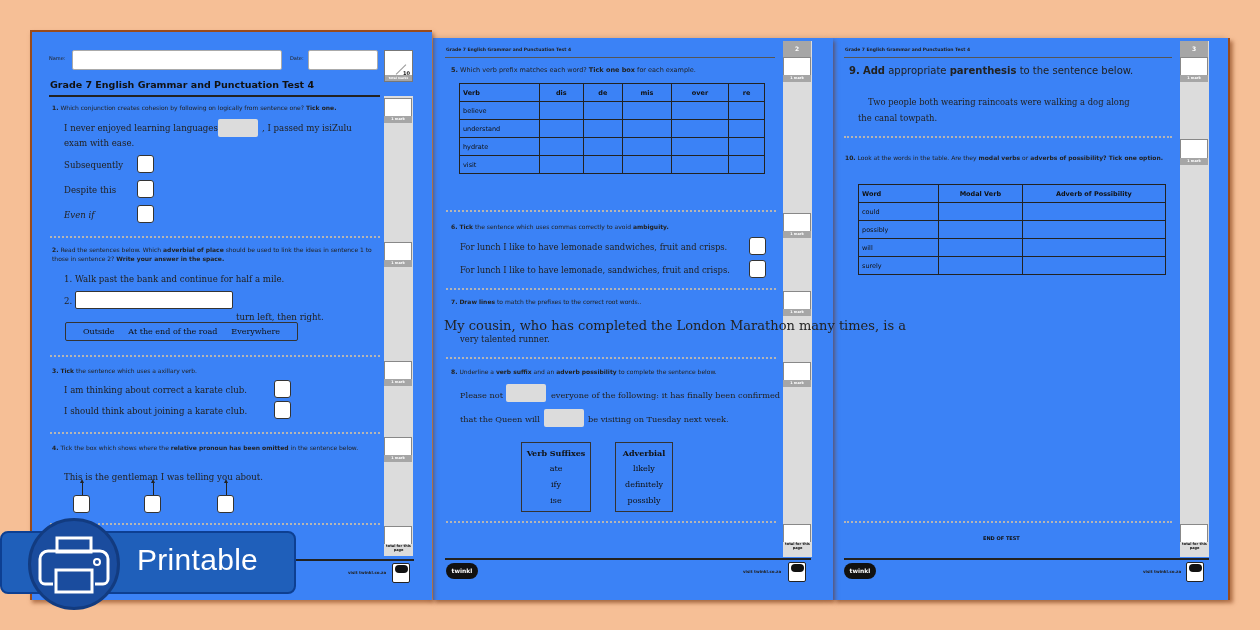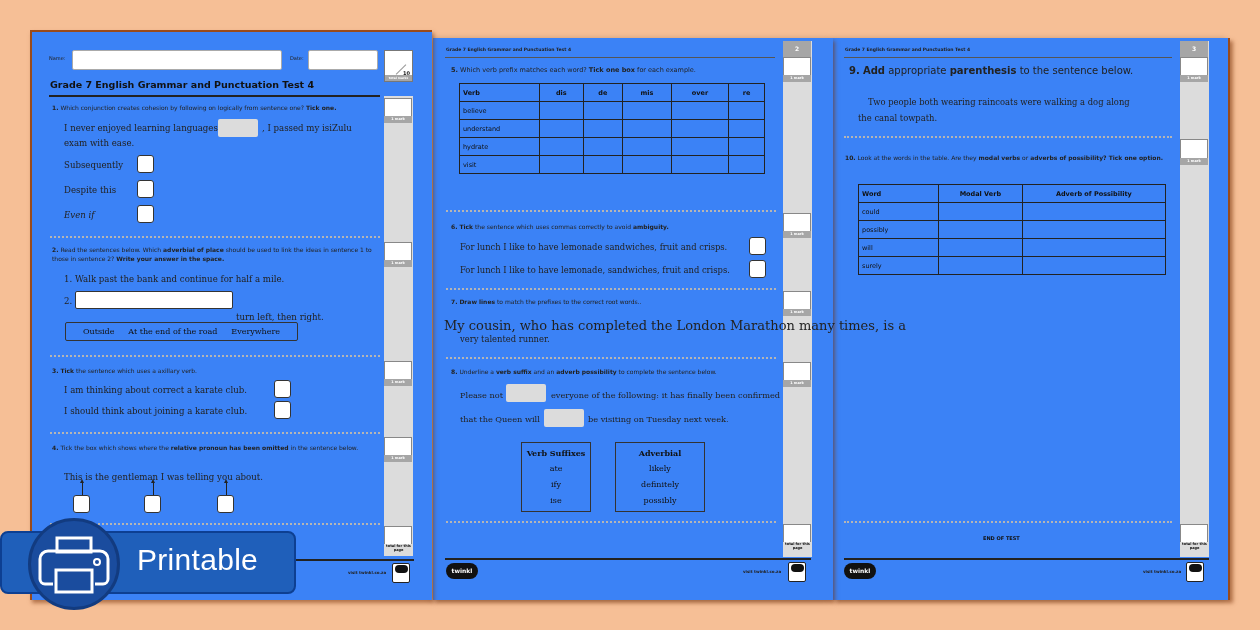--- a/index.html
+++ b/index.html
@@ -252,21 +252,21 @@
   <span class="body-text" style="left:27px;top:376px;font-size:8.2px;">that the Queen will</span>
   <div class="gap" style="left:111px;top:371px;width:40px;height:18px;"></div>
   <span class="body-text" style="left:155px;top:376px;font-size:8.2px;">be visiting on Tuesday next week.</span>
 
   <div class="choice-box" style="left:88px;top:404px;width:70px;height:70px;">
     <div class="title">Verb Suffixes</div>
     <div>ate</div>
     <div>ify</div>
     <div>ise</div>
   </div>
-  <div class="choice-box" style="left:182px;top:404px;width:90px;height:70px;">
+  <div class="choice-box" style="left:182px;top:404px;width:58px;height:70px;">
     <div class="title">Adverbial</div>
     <div>likely</div>
     <div>definitely</div>
     <div>possibly</div>
   </div>
 
   <div class="dots" style="left:13px;top:483px;width:330px;"></div>
   <div class="rule" style="left:12px;top:520px;width:366px;"></div>
   <div class="twinkl-logo" style="left:13px;top:525px;">twinkl</div>
   <span class="footer-url" style="left:310px;top:531px;">visit twinkl.co.za</span>

